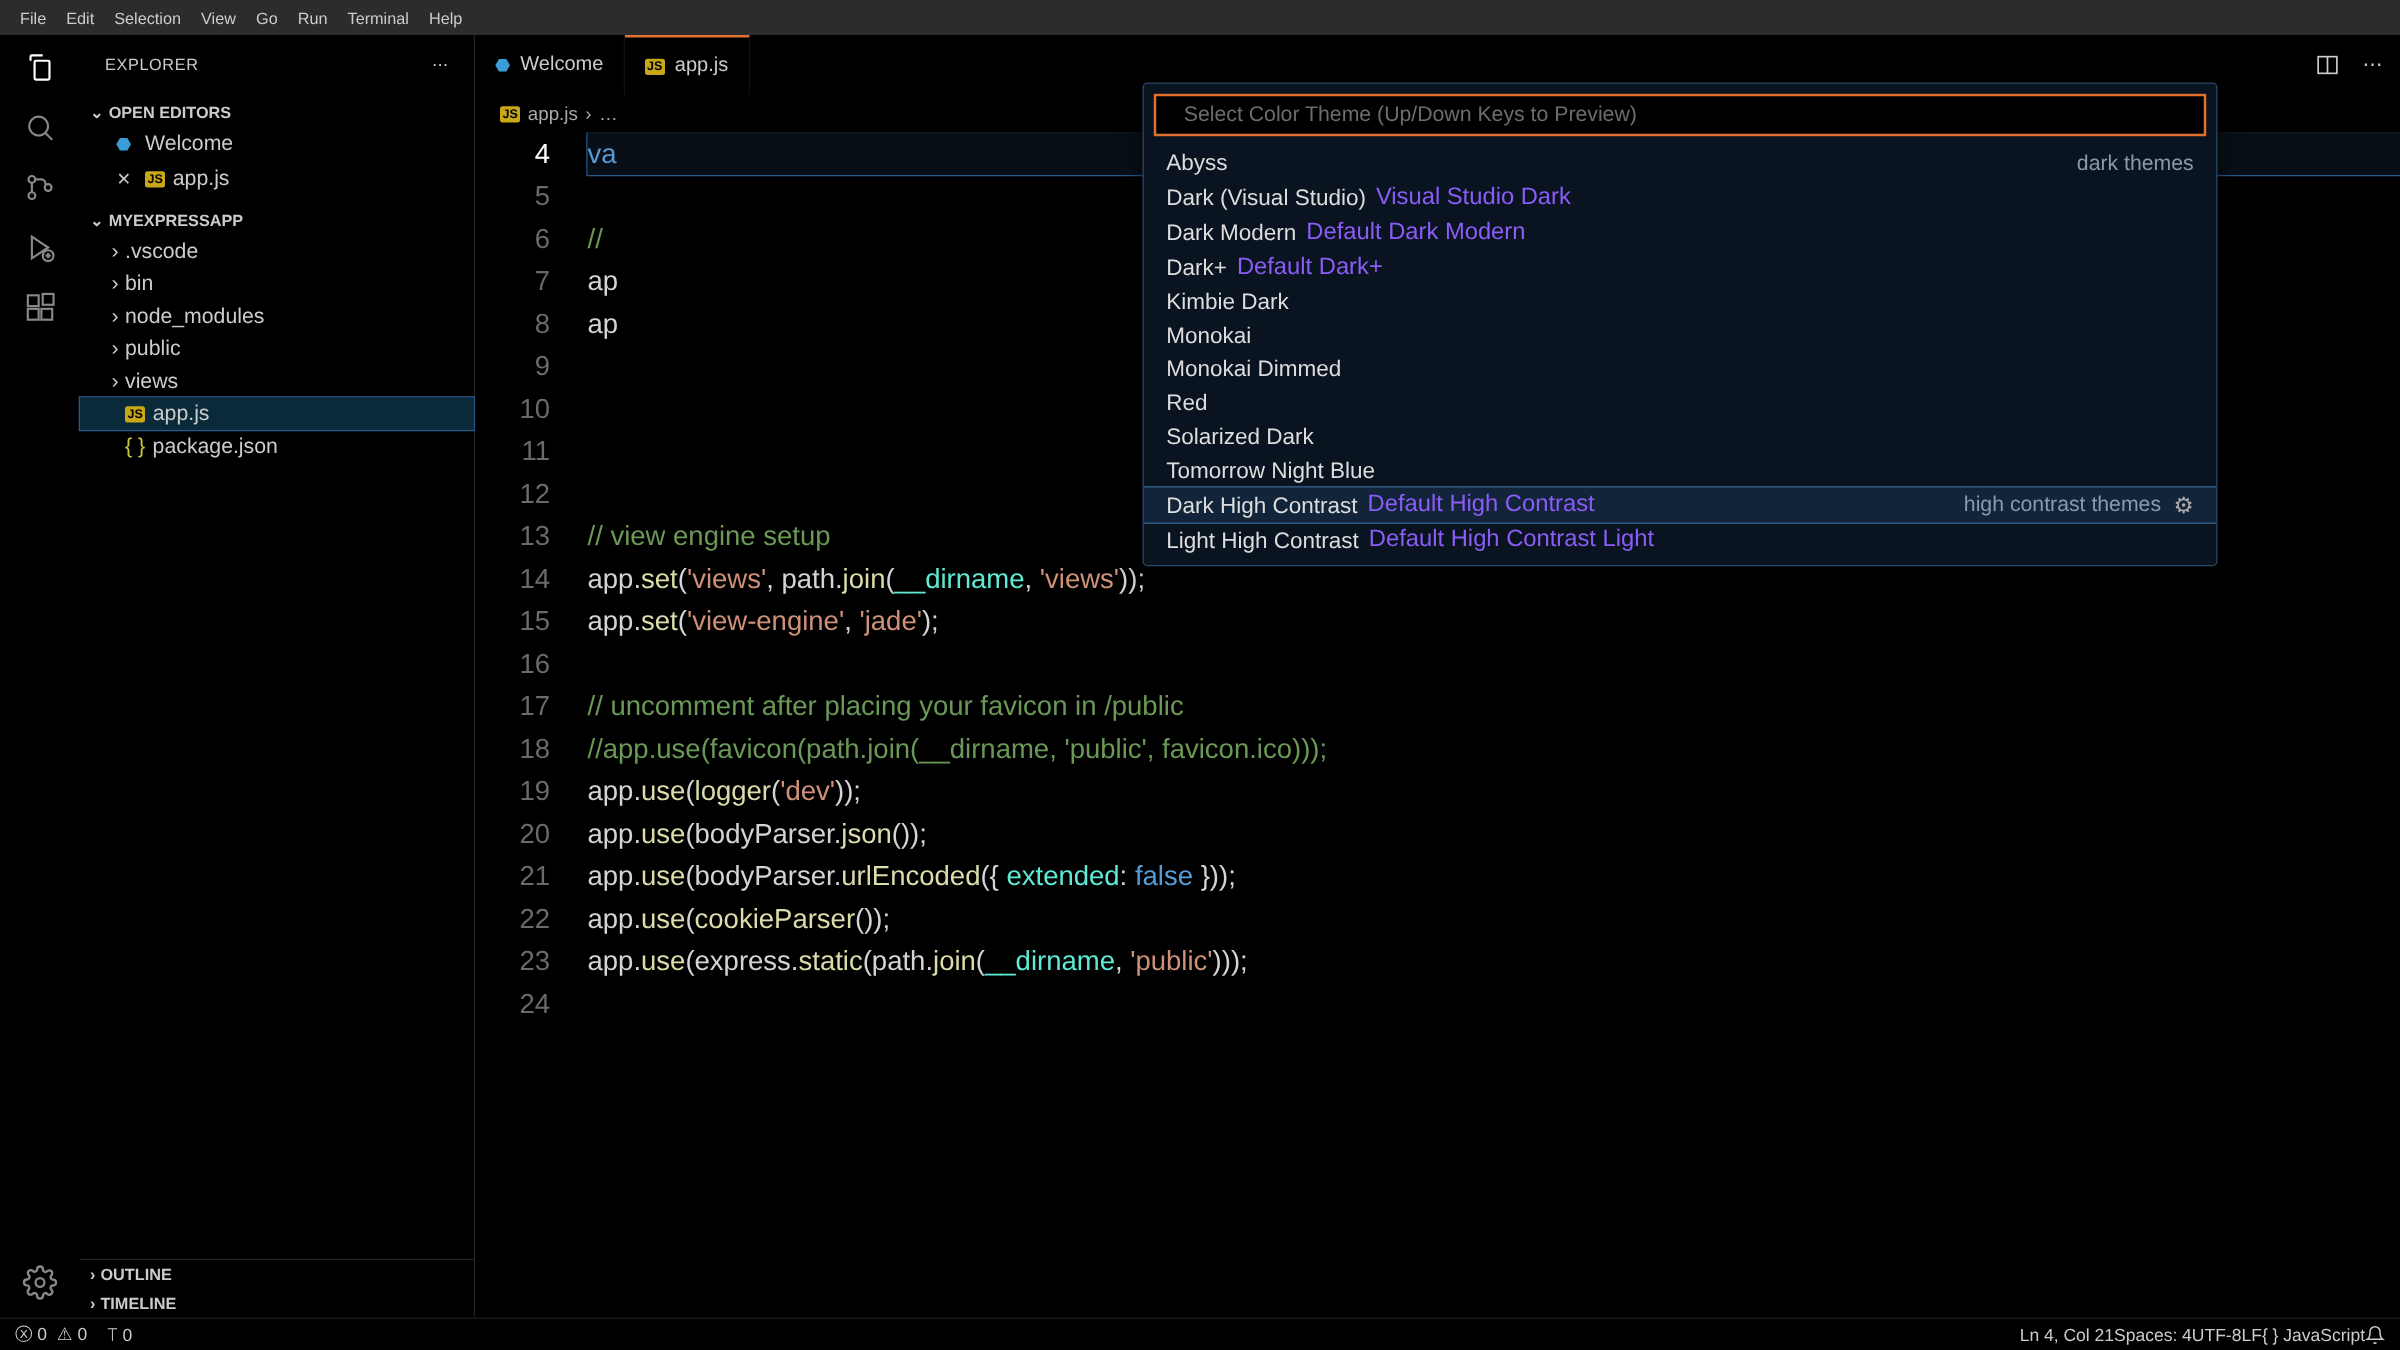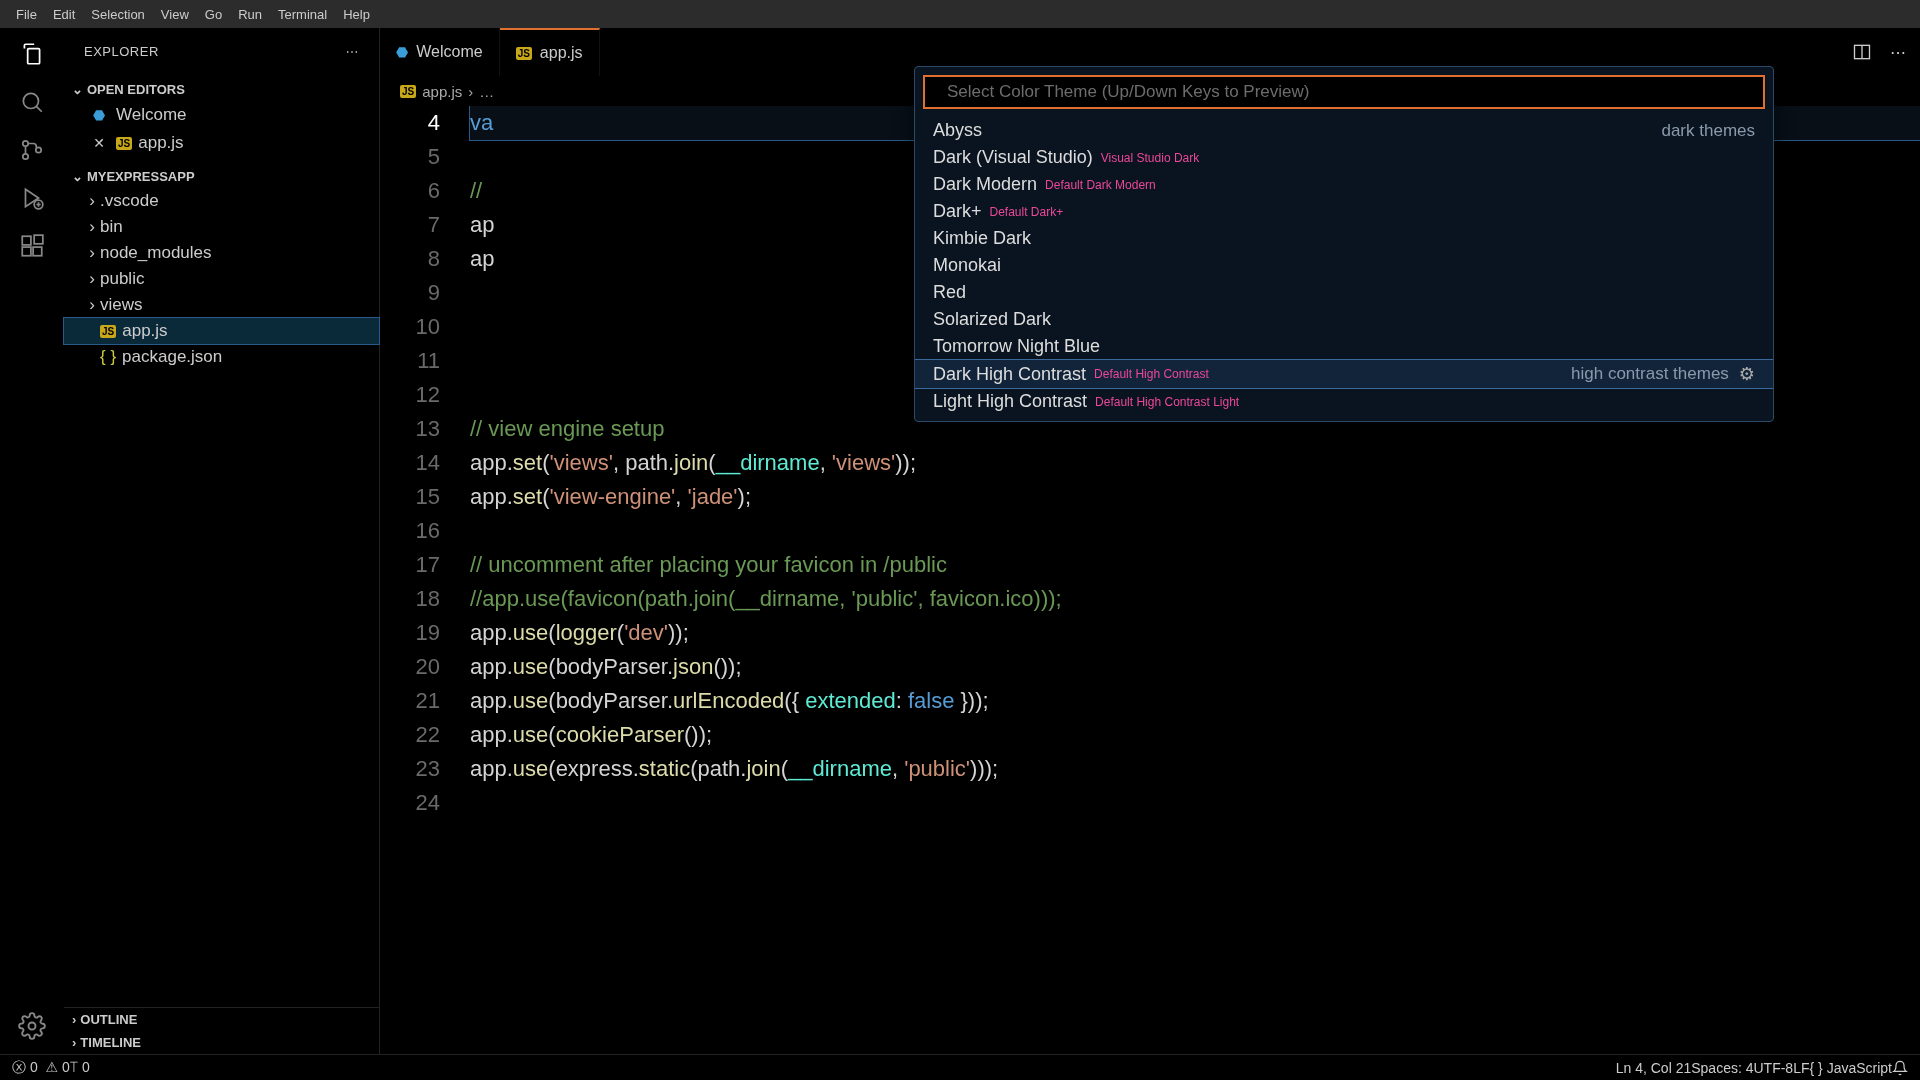--- a/index.html
+++ b/index.html
@@ -45,29 +45,29 @@
 .code .line { height: 34px; }
 .kw { color: #569cd6; }
 .str { color: #ce9178; }
 .cmt { color: #6a9955; }
 .fn { color: #dcdcaa; }
 .bool { color: #569cd6; }
 .obj { color: #5eead4; }
 .line.hl { background: rgba(30,60,90,0.25); outline: 1px solid #2a5a8a; }
 
 .statusbar { height: 26px; background: #000; border-top: 1px solid #222; display: flex; align-items: center; padding: 0 12px; font-size: 14px; color: #ccc; }
-.statusbar .left { display: flex; align-items: flex-start; }
+.statusbar .left { display: flex; gap: 16px; align-items: flex-end; }
 .statusbar .right { margin-left: auto; display: flex; align-items: center; }
 
 
 .quickpick { position: absolute; top: 38px; left: 534px; width: 860px; background: #0a1420; border: 1px solid #2a4a6a; border-radius: 4px; box-shadow: 0 4px 20px rgba(0,0,0,0.6); z-index: 100; }
 .quickpick-input { margin: 8px; border: 2px solid #e07030; background: #000; height: 34px; display: flex; align-items: center; padding: 0 22px; font-size: 17px; color: #888; }
 .quickpick-list { max-height: 420px; overflow: hidden; padding-bottom: 6px; }
 .qp-row { display: flex; align-items: center; padding: 3px 18px; font-size: 18px; color: #ddd; cursor: pointer; }
-.qp-row .sub { color: #ec4899; font-size: 12px; margin-left: 8px; }
+.qp-row .sub { color: #8b5cf6; font-size: 19px; margin-left: 8px; }
 .qp-row .cat { margin-left: auto; color: #8a9aaa; font-size: 17px; }
 .qp-row.selected { background: #12243a; outline: 1px solid #3a6a9a; }
 .qp-row .gear { margin-left: 10px; color: #aaa; }
 
 .js-badge { background: #c8a818; color: #000; font-size: 10px; font-weight: 700; padding: 1px 2px; border-radius: 2px; }
 .json-badge { color: #cbcb41; }
 .vscode-icon { color: #3a9dd8; }
 .close-x { color: #ccc; font-size: 14px; }
 
 svg { display: block; }
@@ -276,20 +276,23 @@
             <span>Dark+</span>
             <span class="sub">Default Dark+</span>
           </div>
           <div class="qp-row">
             <span>Kimbie Dark</span>
           </div>
           <div class="qp-row">
             <span>Monokai</span>
           </div>
           <div class="qp-row">
+            <span>Monokai Dimmed</span>
+          </div>
+          <div class="qp-row">
             <span>Red</span>
           </div>
           <div class="qp-row">
             <span>Solarized Dark</span>
           </div>
           <div class="qp-row">
             <span>Tomorrow Night Blue</span>
           </div>
           <div class="qp-row selected">
             <span>Dark High Contrast</span>

